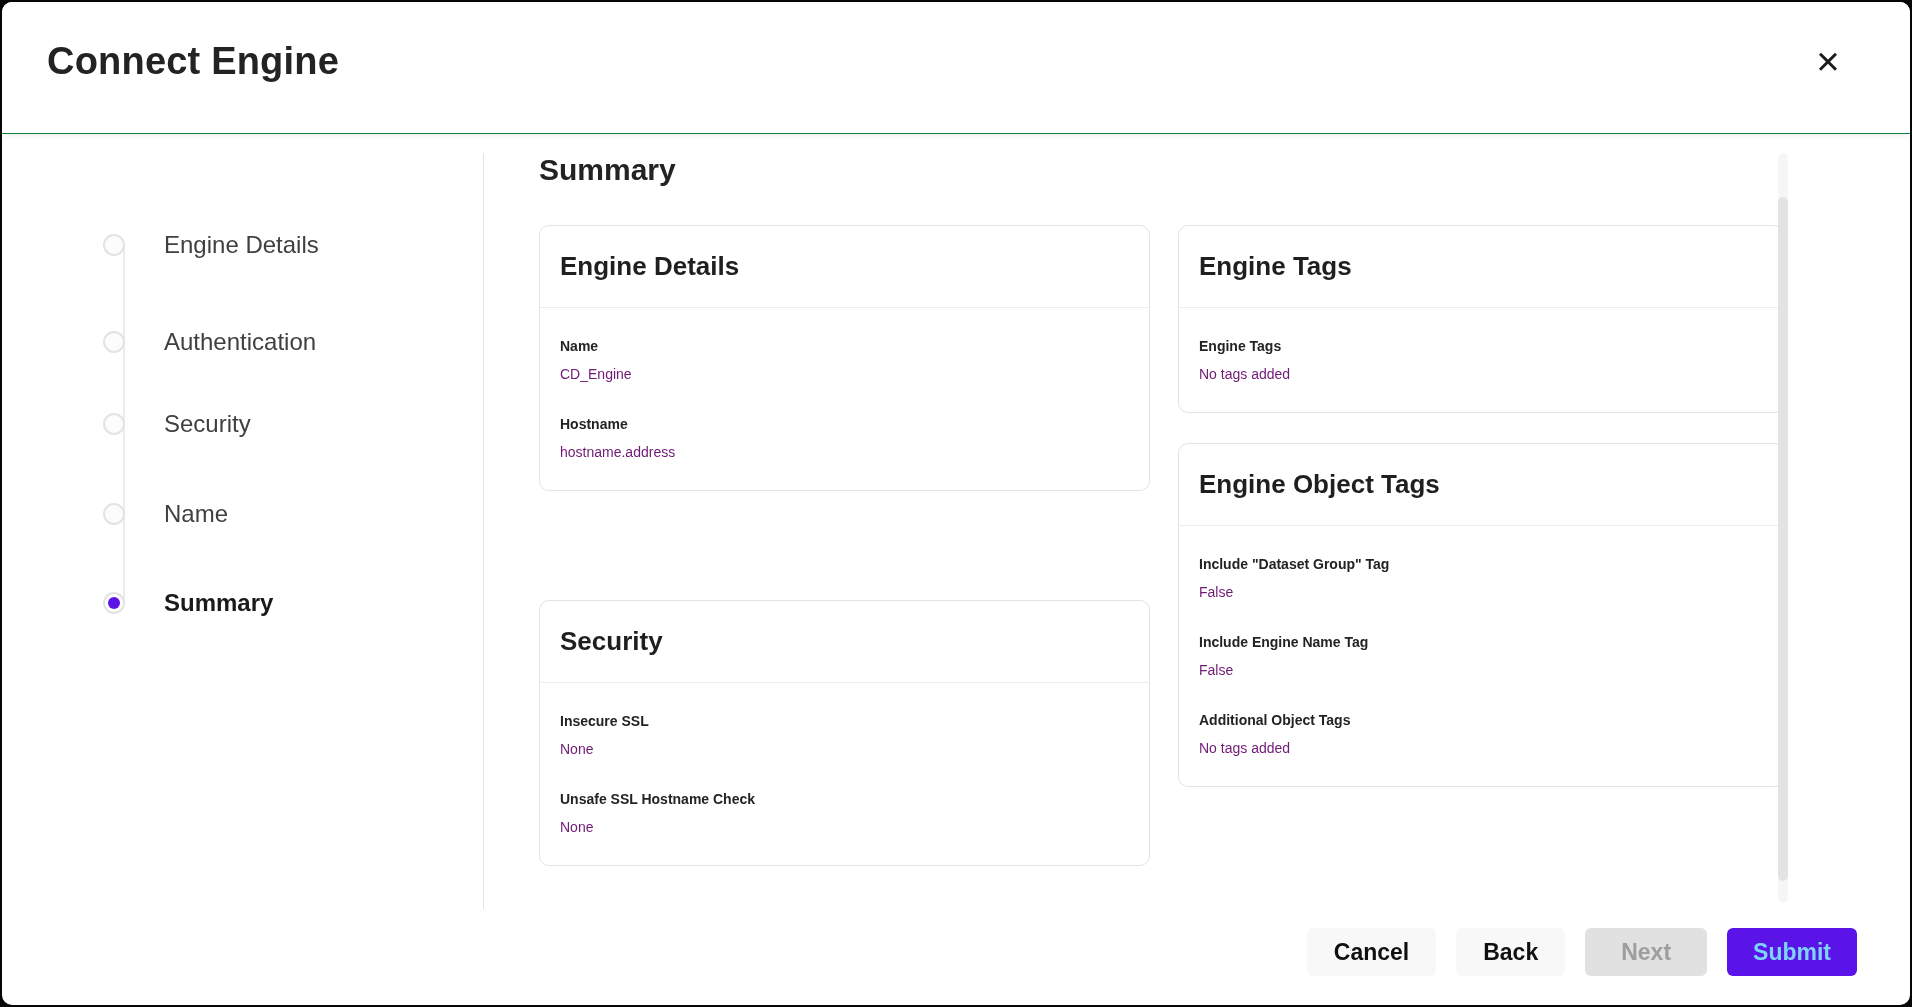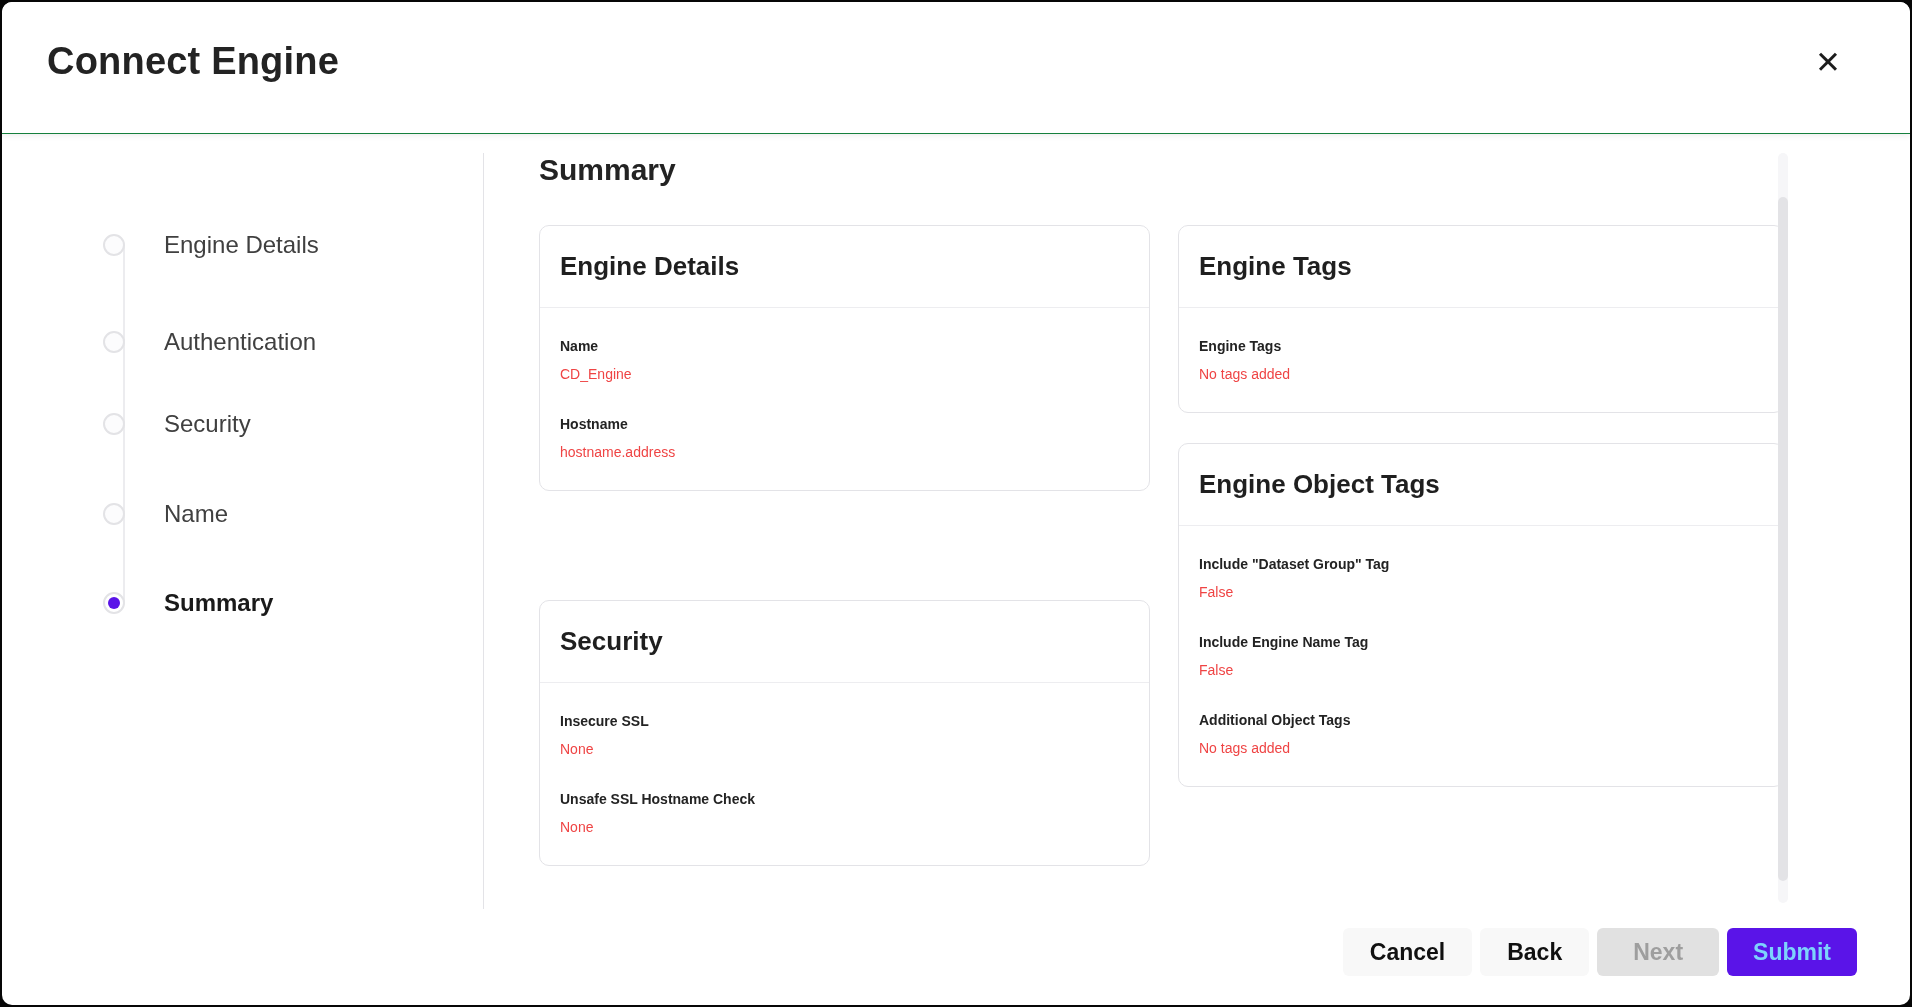--- a/index.html
+++ b/index.html
@@ -84,36 +84,36 @@
   .card-header {
     height:82px; box-sizing:border-box;
     padding:0 20px; display:flex; align-items:center;
     border-bottom:1px solid #ededf0;
     font-size:26px; font-weight:700; color:#1f1f1f;
   }
   .card-body { padding:24px 20px; }
   .field { margin-bottom:22px; font-size:14px; line-height:28px; }
   .field:last-child { margin-bottom:0; }
   .field-label { font-weight:700; color:#232323; }
-  .field-value { color:#ef4444; }
+  .field-value { color:#701a75; }
 
   
   .scrollbar-track {
     position:absolute; left:1776px; top:151px; width:10px; height:750px;
     background:#f6f6f8; border-radius:6px;
   }
   .scrollbar-thumb {
     position:absolute; left:0; top:44px; width:10px; height:684px;
     background:#e3e3e6; border-radius:6px;
   }
 
   
   .footer-buttons {
     position:absolute; right:53px; top:926px;
-    display:flex; gap:8px; align-items:center;
+    display:flex; gap:20px; align-items:center;
   }
   .btn {
     height:48px; border:none; border-radius:6px;
     font-family:inherit; font-size:23px; font-weight:700;
     display:flex; align-items:center; justify-content:center;
     cursor:pointer; white-space:nowrap;
   }
   .btn-secondary { background:#f8f8f8; color:#101010; padding:0 27px; }
   .btn-disabled  { background:#e1e1e1; color:#9e9e9e; padding:0 36px; cursor:default; }
   .btn-primary   { background:#5a14e8; color:#7dd3fc; padding:0 26px; }

